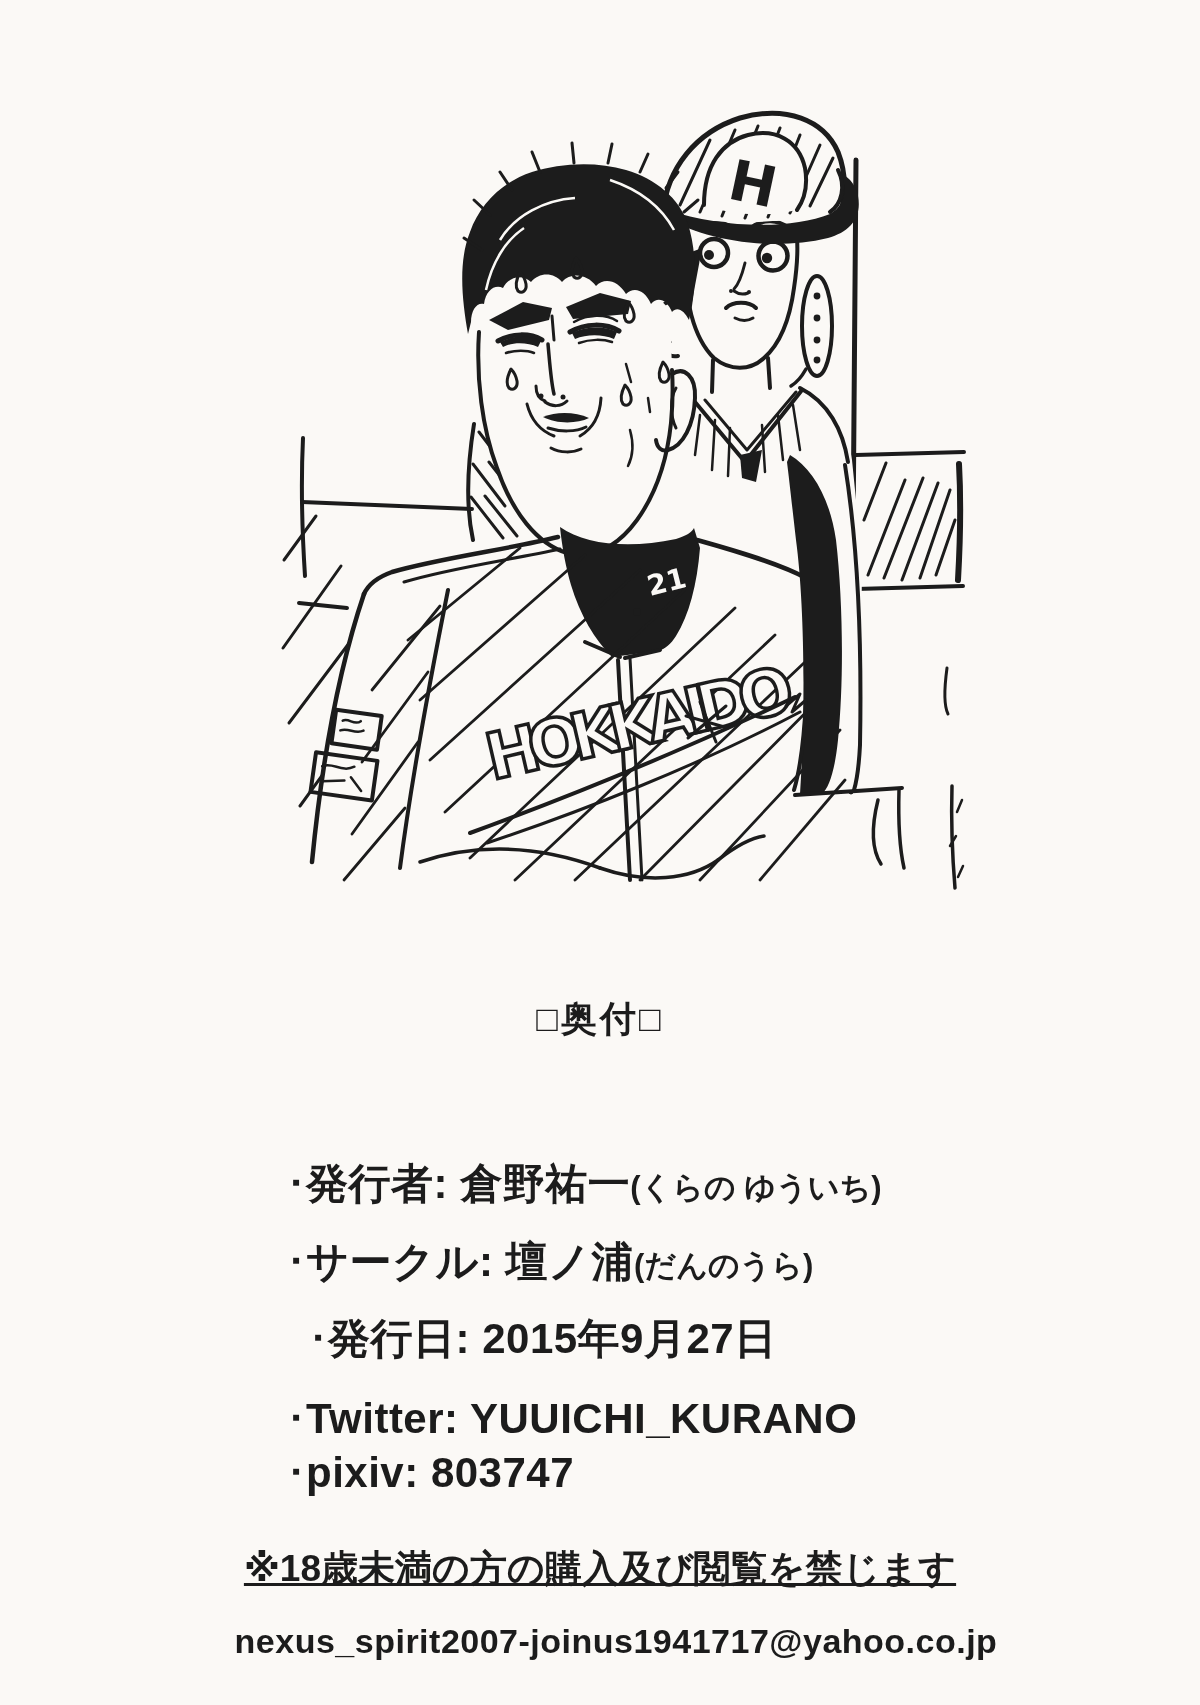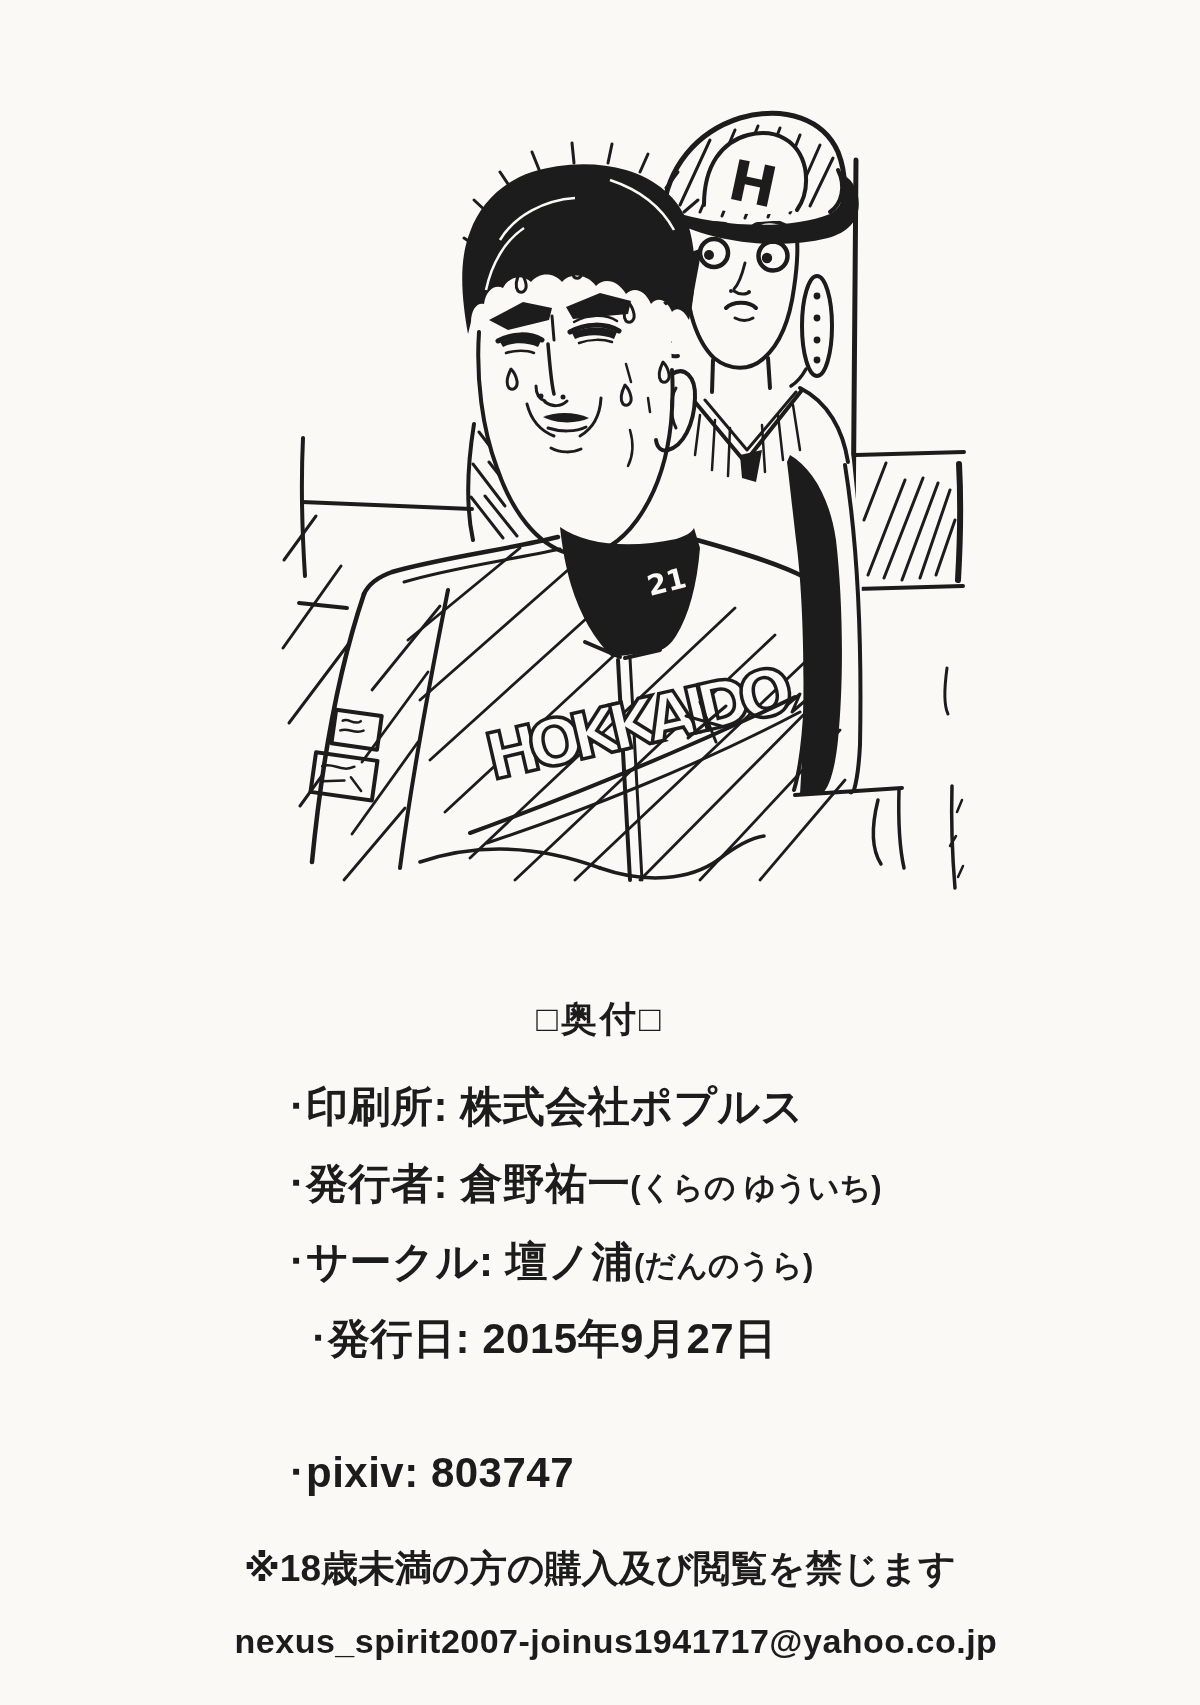--- a/index.html
+++ b/index.html
@@ -20,21 +20,21 @@
   .colophon-line .bullet{font-size:24px;vertical-align:8px;margin-right:5px;}
   .colophon-line .note{font-size:31px;letter-spacing:0;}
   .l0{top:1086px;}
   .l1{top:1163px;}
   .l2{top:1241px;}
   .l3{top:1318px;margin-left:22px;}
   .l4{top:1398px;}
   .l5{top:1452px;}
   .warning{
     position:absolute;top:1550px;left:0;width:1200px;text-align:center;
-    font-size:37px;font-weight:bold;white-space:nowrap;line-height:1;
+    font-size:37px;font-weight:bold;white-space:nowrap;line-height:1;text-decoration:underline;
   }
   .email{
     position:absolute;top:1624px;left:16px;width:1200px;text-align:center;
     font-size:34px;font-weight:bold;letter-spacing:0.5px;white-space:nowrap;line-height:1;
   }
   svg .ink{stroke:#1c1c1c;fill:none;stroke-linecap:round;stroke-linejoin:round;}
   svg .fillink{fill:#1c1c1c;stroke:none;}
   svg .paper{fill:#fbf9f6;stroke:none;}
 </style>
 </head>
@@ -272,36 +272,36 @@
       <path class="ink" stroke-width="3.5" d="M718,860 C736,846 750,838 764,836"></path>
 
       <path class="ink" stroke-width="4" d="M795,795 L902,788"></path>
       <path class="ink" stroke-width="3.5" d="M878,800 C871,828 872,850 881,864"></path>
       <path class="ink" stroke-width="3.5" d="M899,790 C898,825 900,850 904,868"></path>
     </g>
   </svg>
 
   <div class="caption-title">□奥付□</div>
 
-  <div class="colophon-line l0">
-    <span class="bullet">▪</span><span>印刷所: 株式会社ポプルス</span><span class="note"></span>
-  </div>
 
   <div class="colophon-line l2">
     <span class="bullet">▪</span><span>サークル: 壇ノ浦</span><span class="note">(だんのうら)</span>
   </div>
 
   <div class="colophon-line l1">
     <span class="bullet">▪</span><span>発行者: 倉野祐一</span><span class="note">(くらの ゆういち)</span>
   </div>
 
   <div class="colophon-line l3">
     <span class="bullet">▪</span><span>発行日: 2015年9月27日</span><span class="note"></span>
   </div>
 
+  <div class="colophon-line l4">
+    <span class="bullet">▪</span><span>Twitter: YUUICHI_KURANO</span><span class="note"></span>
+  </div>
 
   <div class="colophon-line l5">
     <span class="bullet">▪</span><span>pixiv: 803747</span><span class="note"></span>
   </div>
 
   <div class="warning">※18歳未満の方の購入及び閲覧を禁じます</div>
 
   <div class="email">nexus_spirit2007-joinus1941717@yahoo.co.jp</div>
 
 </div>

